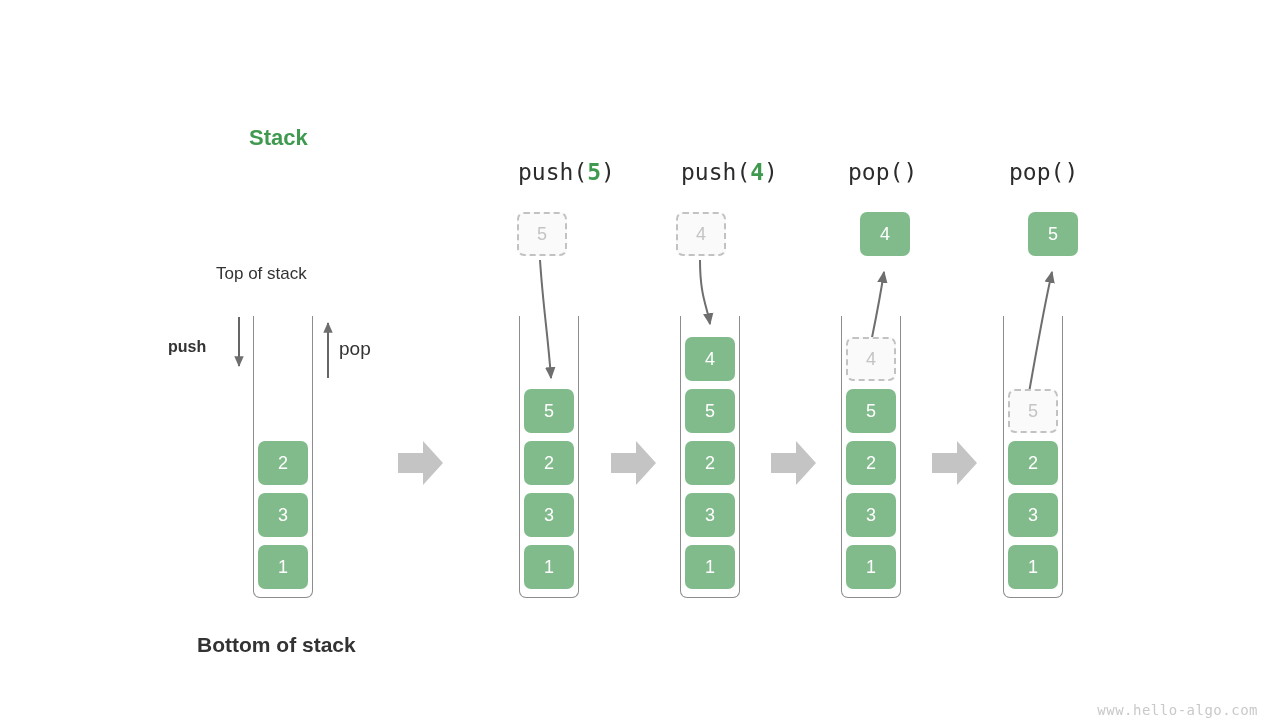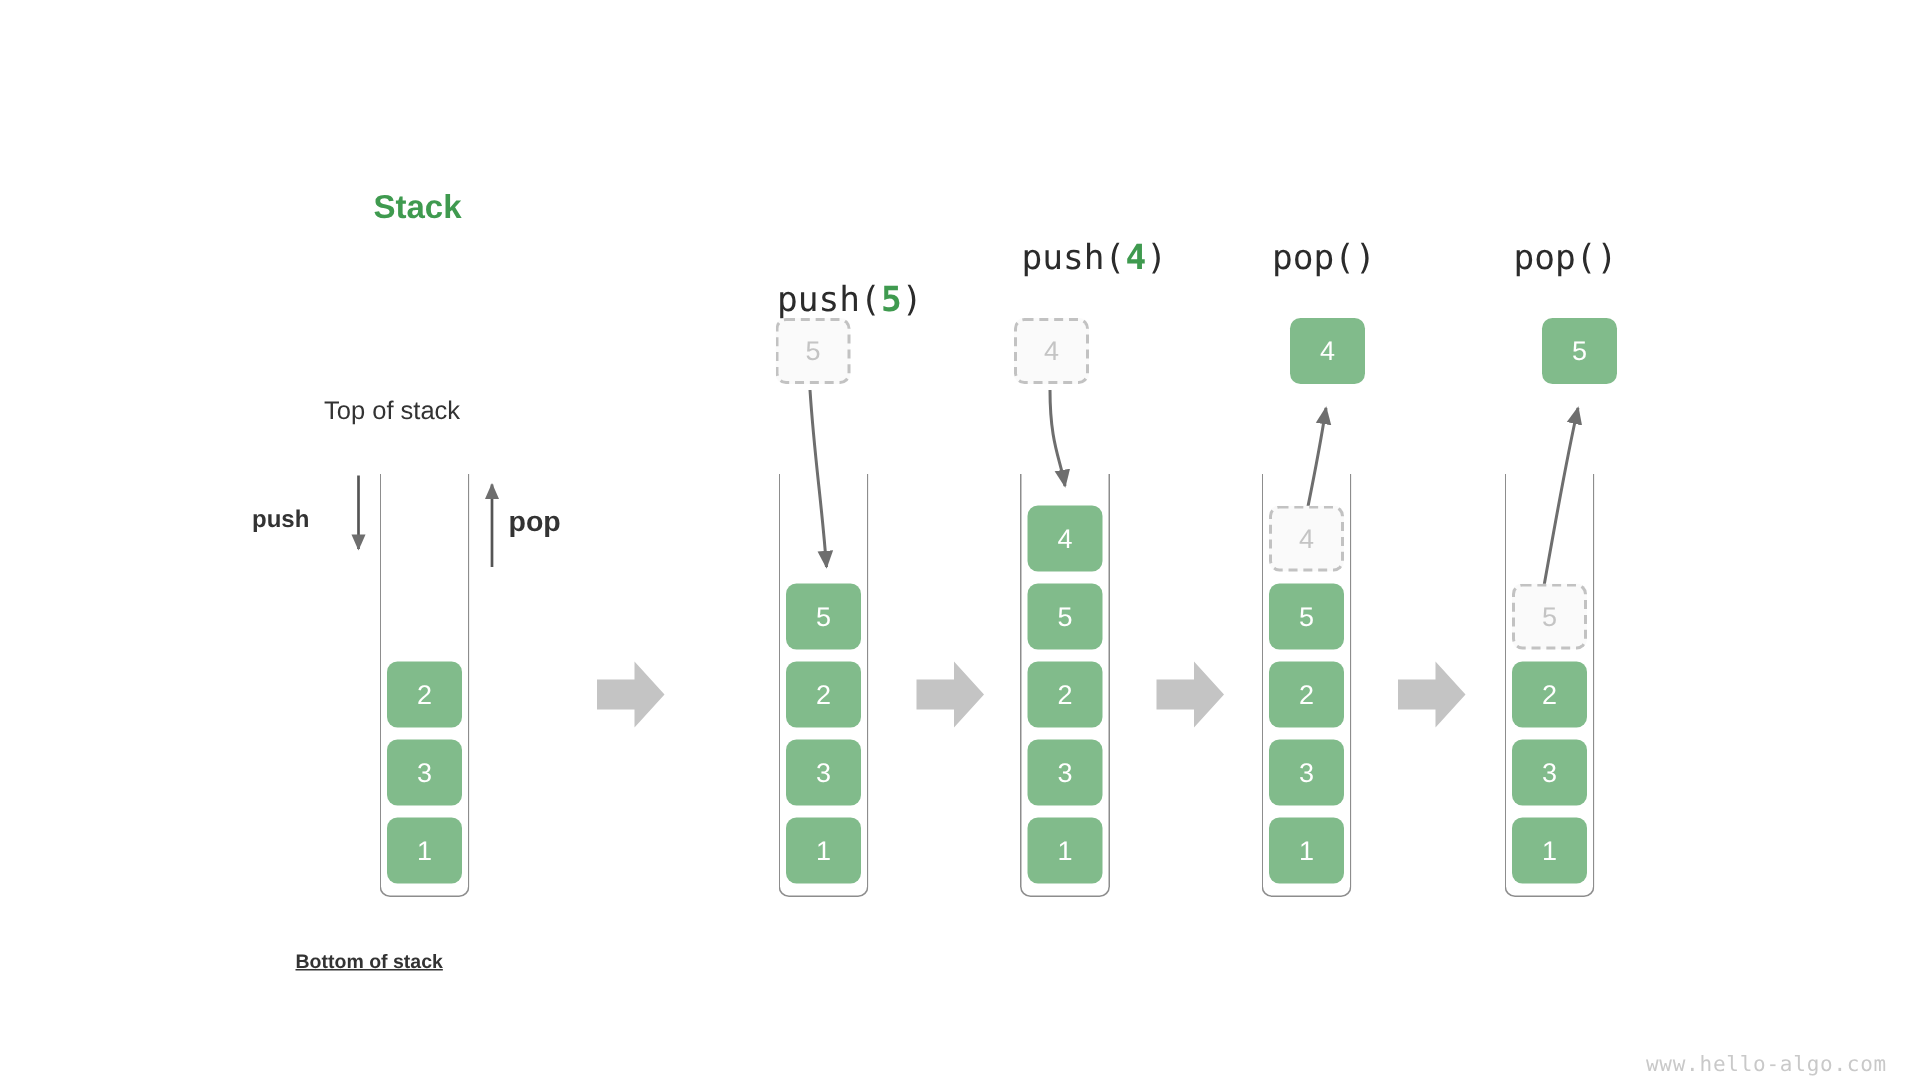--- a/index.html
+++ b/index.html
@@ -37,37 +37,36 @@
     top: 109px;
   }
   .top-of-stack {
     font-size: 17px;
     font-weight: normal;
     color: #333333;
     left: 216px;
     top: 248px;
   }
   .bottom-of-stack {
-    font-size: 13px;
+    font-size: 21px;
     font-weight: bold;
     color: #333333;
     left: 197px;
     top: 617px;
-    text-decoration: underline;
   }
   .push-label {
     font-size: 16px;
     font-weight: bold;
     color: #333333;
     left: 168px;
     top: 322px;
   }
   .pop-label {
     font-size: 19px;
-    font-weight: bold;
+    font-weight: normal;
     color: #333333;
     left: 339px;
     top: 322px;
   }
 
   
   .op-header {
     position: absolute;
     font-family: "DejaVu Sans Mono", "Liberation Mono", monospace;
     font-size: 23px;
@@ -179,21 +178,21 @@
   <div class="lbl title-stack">Stack</div>
 
   <div class="lbl top-of-stack">Top of stack</div>
 
   <div class="lbl bottom-of-stack">Bottom of stack</div>
 
   <div class="lbl push-label">push</div>
 
   <div class="lbl pop-label">pop</div>
 
-  <div class="op-header" style="left:518px;margin-top:28px;">
+  <div class="op-header" style="left:518px;">
     <span>push(</span><span class="arg">5</span><span>)</span>
   </div>
 
   <div class="op-header" style="left:681px;text-align:center;">
     <span>push(</span><span class="arg">4</span><span>)</span>
   </div>
 
   <div class="op-header" style="left:848px;">
     <span>pop(</span><span class="arg"></span><span>)</span>
   </div>

